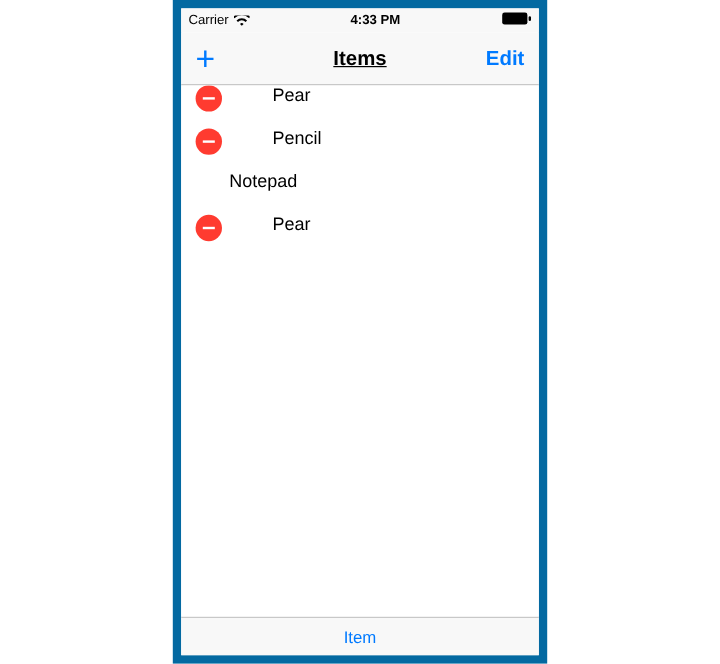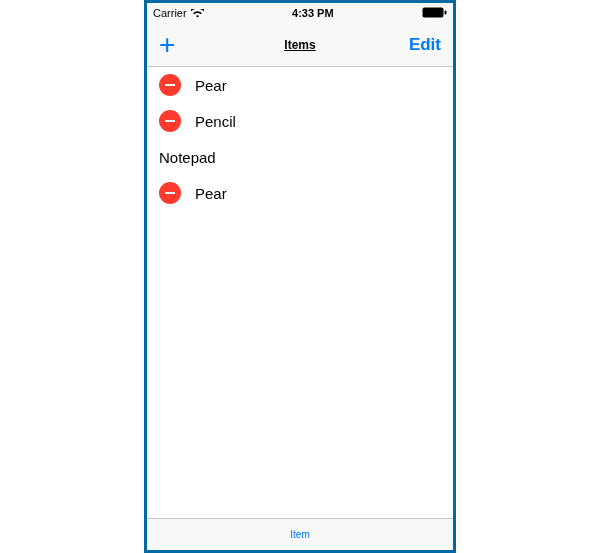--- a/index.html
+++ b/index.html
@@ -8,21 +8,21 @@
       background: #fff;
       display: flex;
       justify-content: center;
       align-items: center;
       height: 553px;
       width: 600px;
     }
     .device {
       width: 312px;
       height: 553px;
-      border: 3px solid #0369a1;
+      border: 7px solid #0369a1;
       background: #fff;
       display: flex;
       flex-direction: column;
       position: relative;
     }
     .status-bar {
       height: 20px;
       display: flex;
       align-items: center;
       justify-content: space-between;
@@ -47,21 +47,21 @@
     }
     .nav-left, .nav-right {
       display: flex; align-items: center;
       min-width: 40px;
     }
     .nav-right { justify-content: flex-end; }
     .nav-title {
       position: absolute;
       left: 0; right: 0;
       text-align: center;
-      font-size: 12px;
+      font-size: 17px;
       font-weight: 600;
       color: #000;
       pointer-events: none;
       text-decoration: underline;
     }
     .add-btn {
       color: #007aff;
       font-size: 28px;
       font-weight: 300;
       line-height: 1;
@@ -77,23 +77,24 @@
       border: none;
       font-weight: bold;
     }
     .list {
       flex: 1;
       background: #fff;
       overflow-y: auto;
     }
     .row {
       display: flex;
-      align-items: center;
+      align-items: flex-start;
       height: 36px;
       padding: 0 12px;
+      gap: 28px;
     }
     .delete-btn {
       width: 22px;
       height: 22px;
       border-radius: 50%;
       background: #ff3b30;
       display: flex;
       align-items: center;
       justify-content: center;
       margin-right: 14px;
@@ -120,21 +121,21 @@
     .toolbar {
       height: 32px;
       background: #f8f8f8;
       border-top: 1px solid #c8c8c8;
       display: flex;
       align-items: center;
       justify-content: center;
     }
     .toolbar-btn {
       color: #007aff;
-      font-size: 10px;
+      font-size: 14px;
       background: none;
       border: none;
       cursor: pointer;
     }
   </style>
 </head>
 <body>
 
 <div class="device">
 

